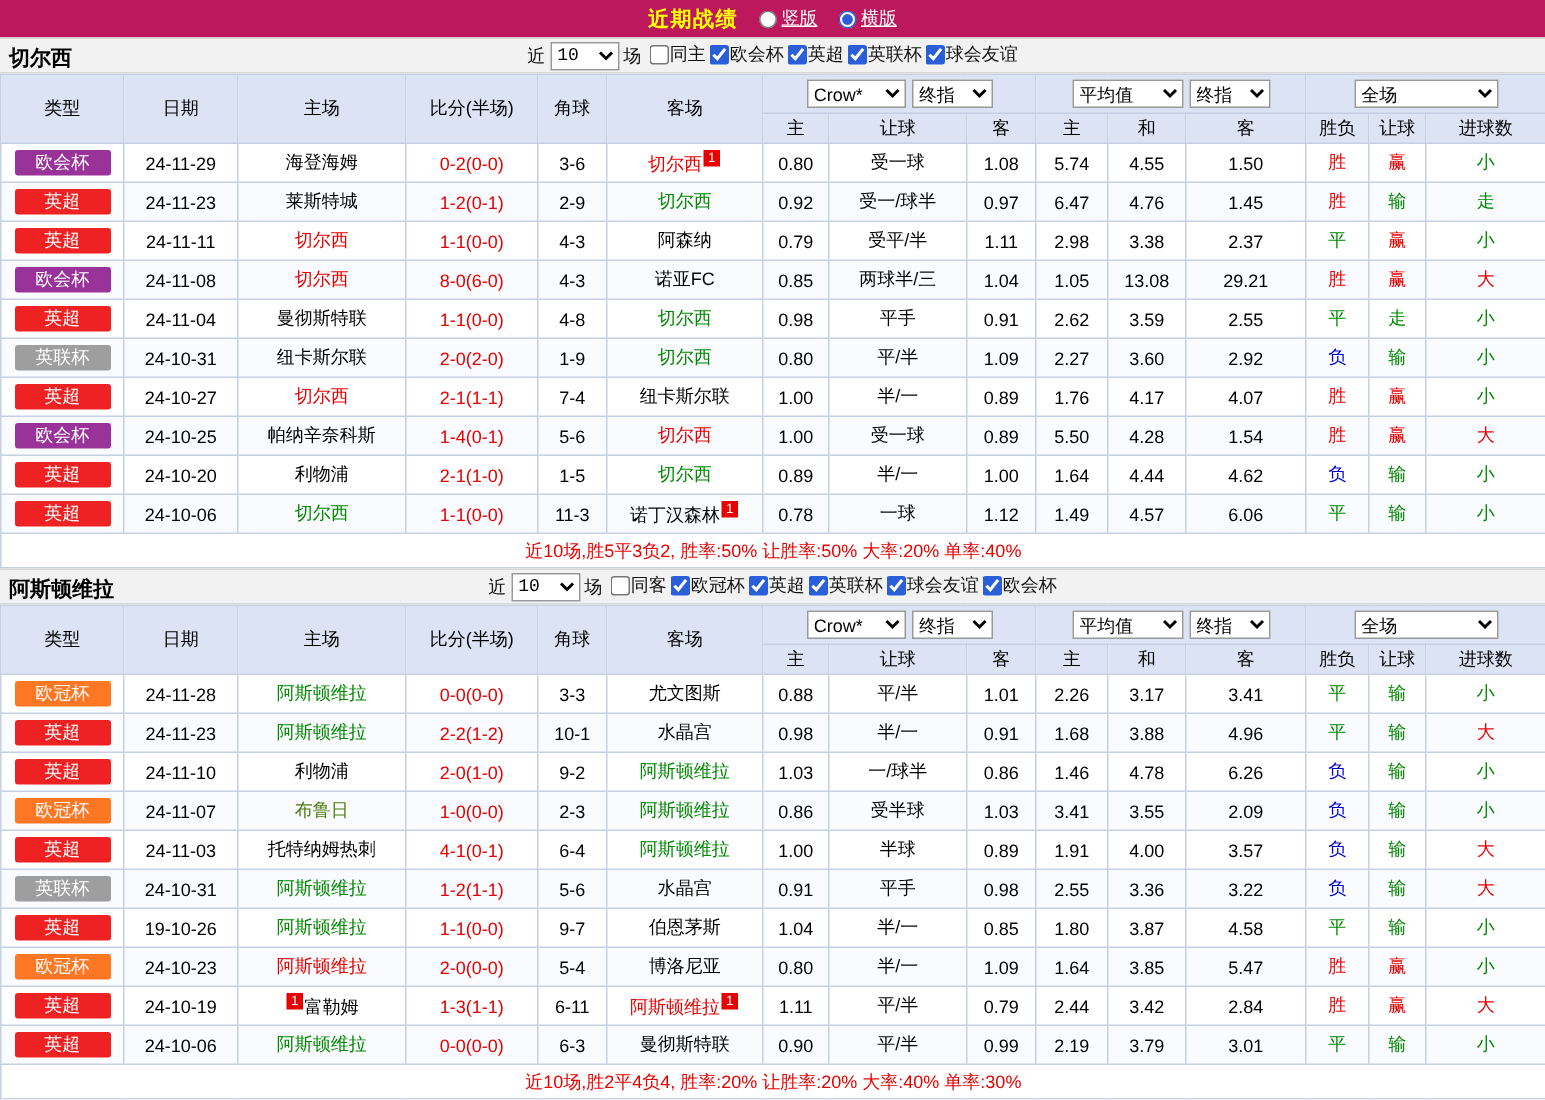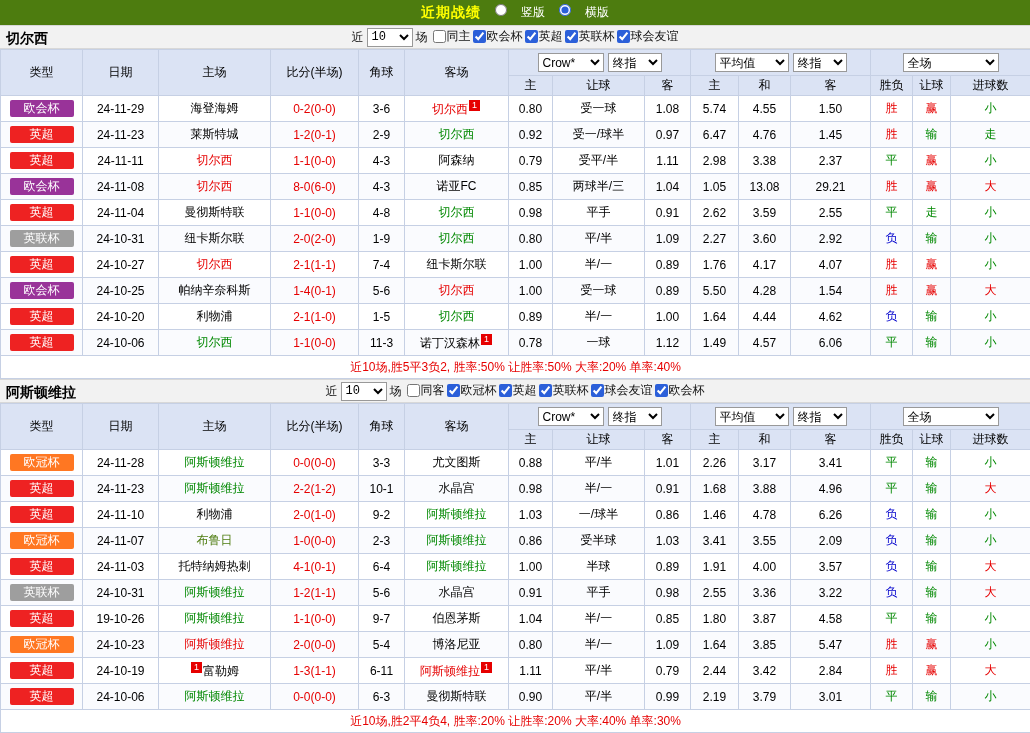--- a/index.html
+++ b/index.html
@@ -6,25 +6,25 @@
   html,body { margin:0; padding:0; }
   body {
     width:1030px;
     font-family:"Liberation Sans","DejaVu Sans",sans-serif;
     font-size:12px; color:#000; background:#fff;
   }
   input { accent-color:#2b5fd9; }
 
   
   .topbar {
-    height:25px; background:#4d7c0f; color:#fff;
+    height:25px; background:#be185d; color:#fff;
     display:flex; align-items:center; justify-content:center; gap:14px;
   }
   .topbar-title { color:#ffff00; font-weight:bold; font-size:14px; letter-spacing:1px; }
-  .radio-opt { display:inline-flex; gap:14px; cursor:pointer; font-size:12px; }
+  .radio-opt { display:inline-flex; align-items:center; gap:3px; cursor:pointer; font-size:12px;text-decoration:underline; }
   .radio-opt input { margin:0; width:12px; height:12px; }
 
   
   .section-bar {
     position:relative; height:24px; background:#f2f2f2;
     border-top:1px solid #d8d8d8; border-bottom:1px solid #d8d8d8;
     display:flex; align-items:center; justify-content:center;
   }
   .team-name { position:absolute; left:6px; top:0; line-height:24px; font-weight:bold; font-size:14px; }
   .filters { display:flex; align-items:center; gap:3px; color:#111; }

